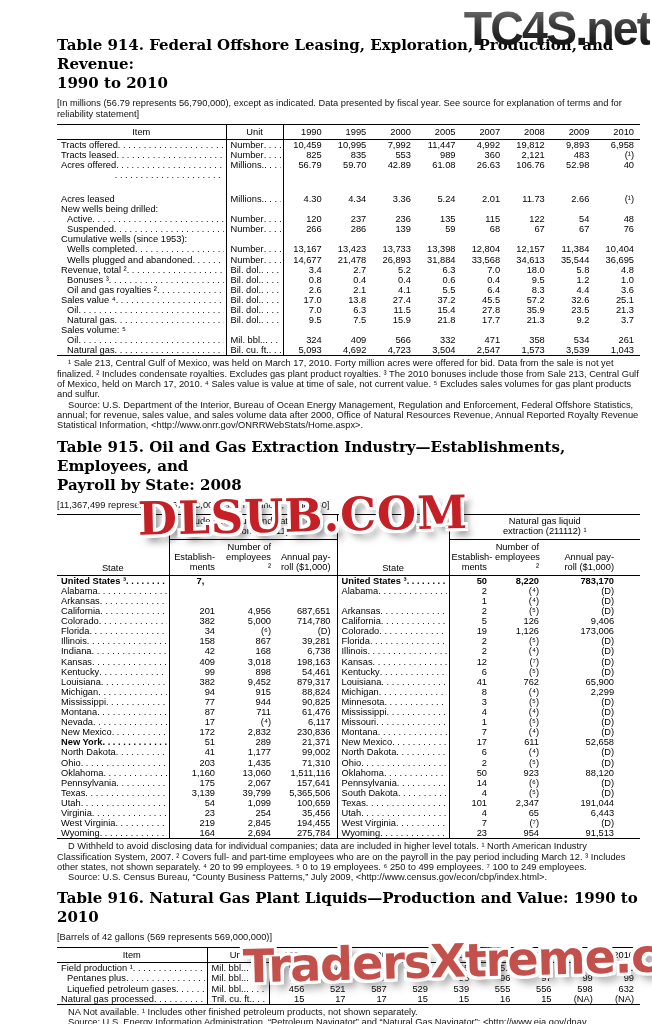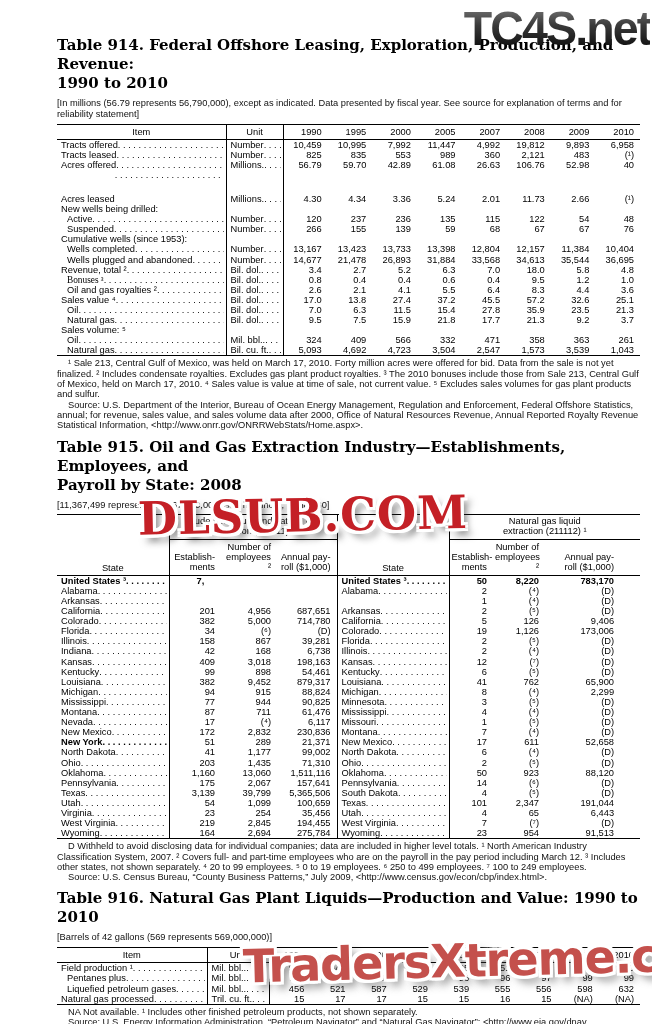--- a/index.html
+++ b/index.html
@@ -230,21 +230,21 @@
               <span class="leader"></span>
             </div>
           </td>
           <td class="c-unit">
             <div class="lead-wrap">
               <span class="txt" style="padding-left: 2px;">Number</span>
               <span class="leader"></span>
             </div>
           </td>
           <td class="c-num">266</td>
-          <td class="c-num">155</td>
+          <td class="c-num">286</td>
           <td class="c-num">139</td>
           <td class="c-num">59</td>
           <td class="c-num">68</td>
           <td class="c-num">67</td>
           <td class="c-num">67</td>
           <td class="c-num">76</td>
         </tr>
         <tr>
           <td class="c-item">
             <div class="lead-wrap">
@@ -323,21 +323,21 @@
           <td class="c-num">5.2</td>
           <td class="c-num">6.3</td>
           <td class="c-num">7.0</td>
           <td class="c-num">18.0</td>
           <td class="c-num">5.8</td>
           <td class="c-num">4.8</td>
         </tr>
         <tr>
           <td class="c-item">
             <div class="lead-wrap">
-              <span class="txt" style="padding-left: 8px; font-family: Liberation Serif, serif;">Bonuses ³</span>
+              <span class="txt" style="padding-left: 8px;">Bonuses ³</span>
               <span class="leader"></span>
             </div>
           </td>
           <td class="c-unit">
             <div class="lead-wrap">
               <span class="txt" style="padding-left: 2px;">Bil. dol.</span>
               <span class="leader"></span>
             </div>
           </td>
           <td class="c-num">0.8</td>
@@ -465,21 +465,21 @@
               <span class="txt" style="padding-left: 2px;">Mil. bbl..</span>
               <span class="leader"></span>
             </div>
           </td>
           <td class="c-num">324</td>
           <td class="c-num">409</td>
           <td class="c-num">566</td>
           <td class="c-num">332</td>
           <td class="c-num">471</td>
           <td class="c-num">358</td>
-          <td class="c-num">363</td>
+          <td class="c-num">534</td>
           <td class="c-num">261</td>
         </tr>
         <tr>
           <td class="c-item">
             <div class="lead-wrap">
               <span class="txt" style="padding-left: 8px;">Natural gas</span>
               <span class="leader"></span>
             </div>
           </td>
           <td class="c-unit">

